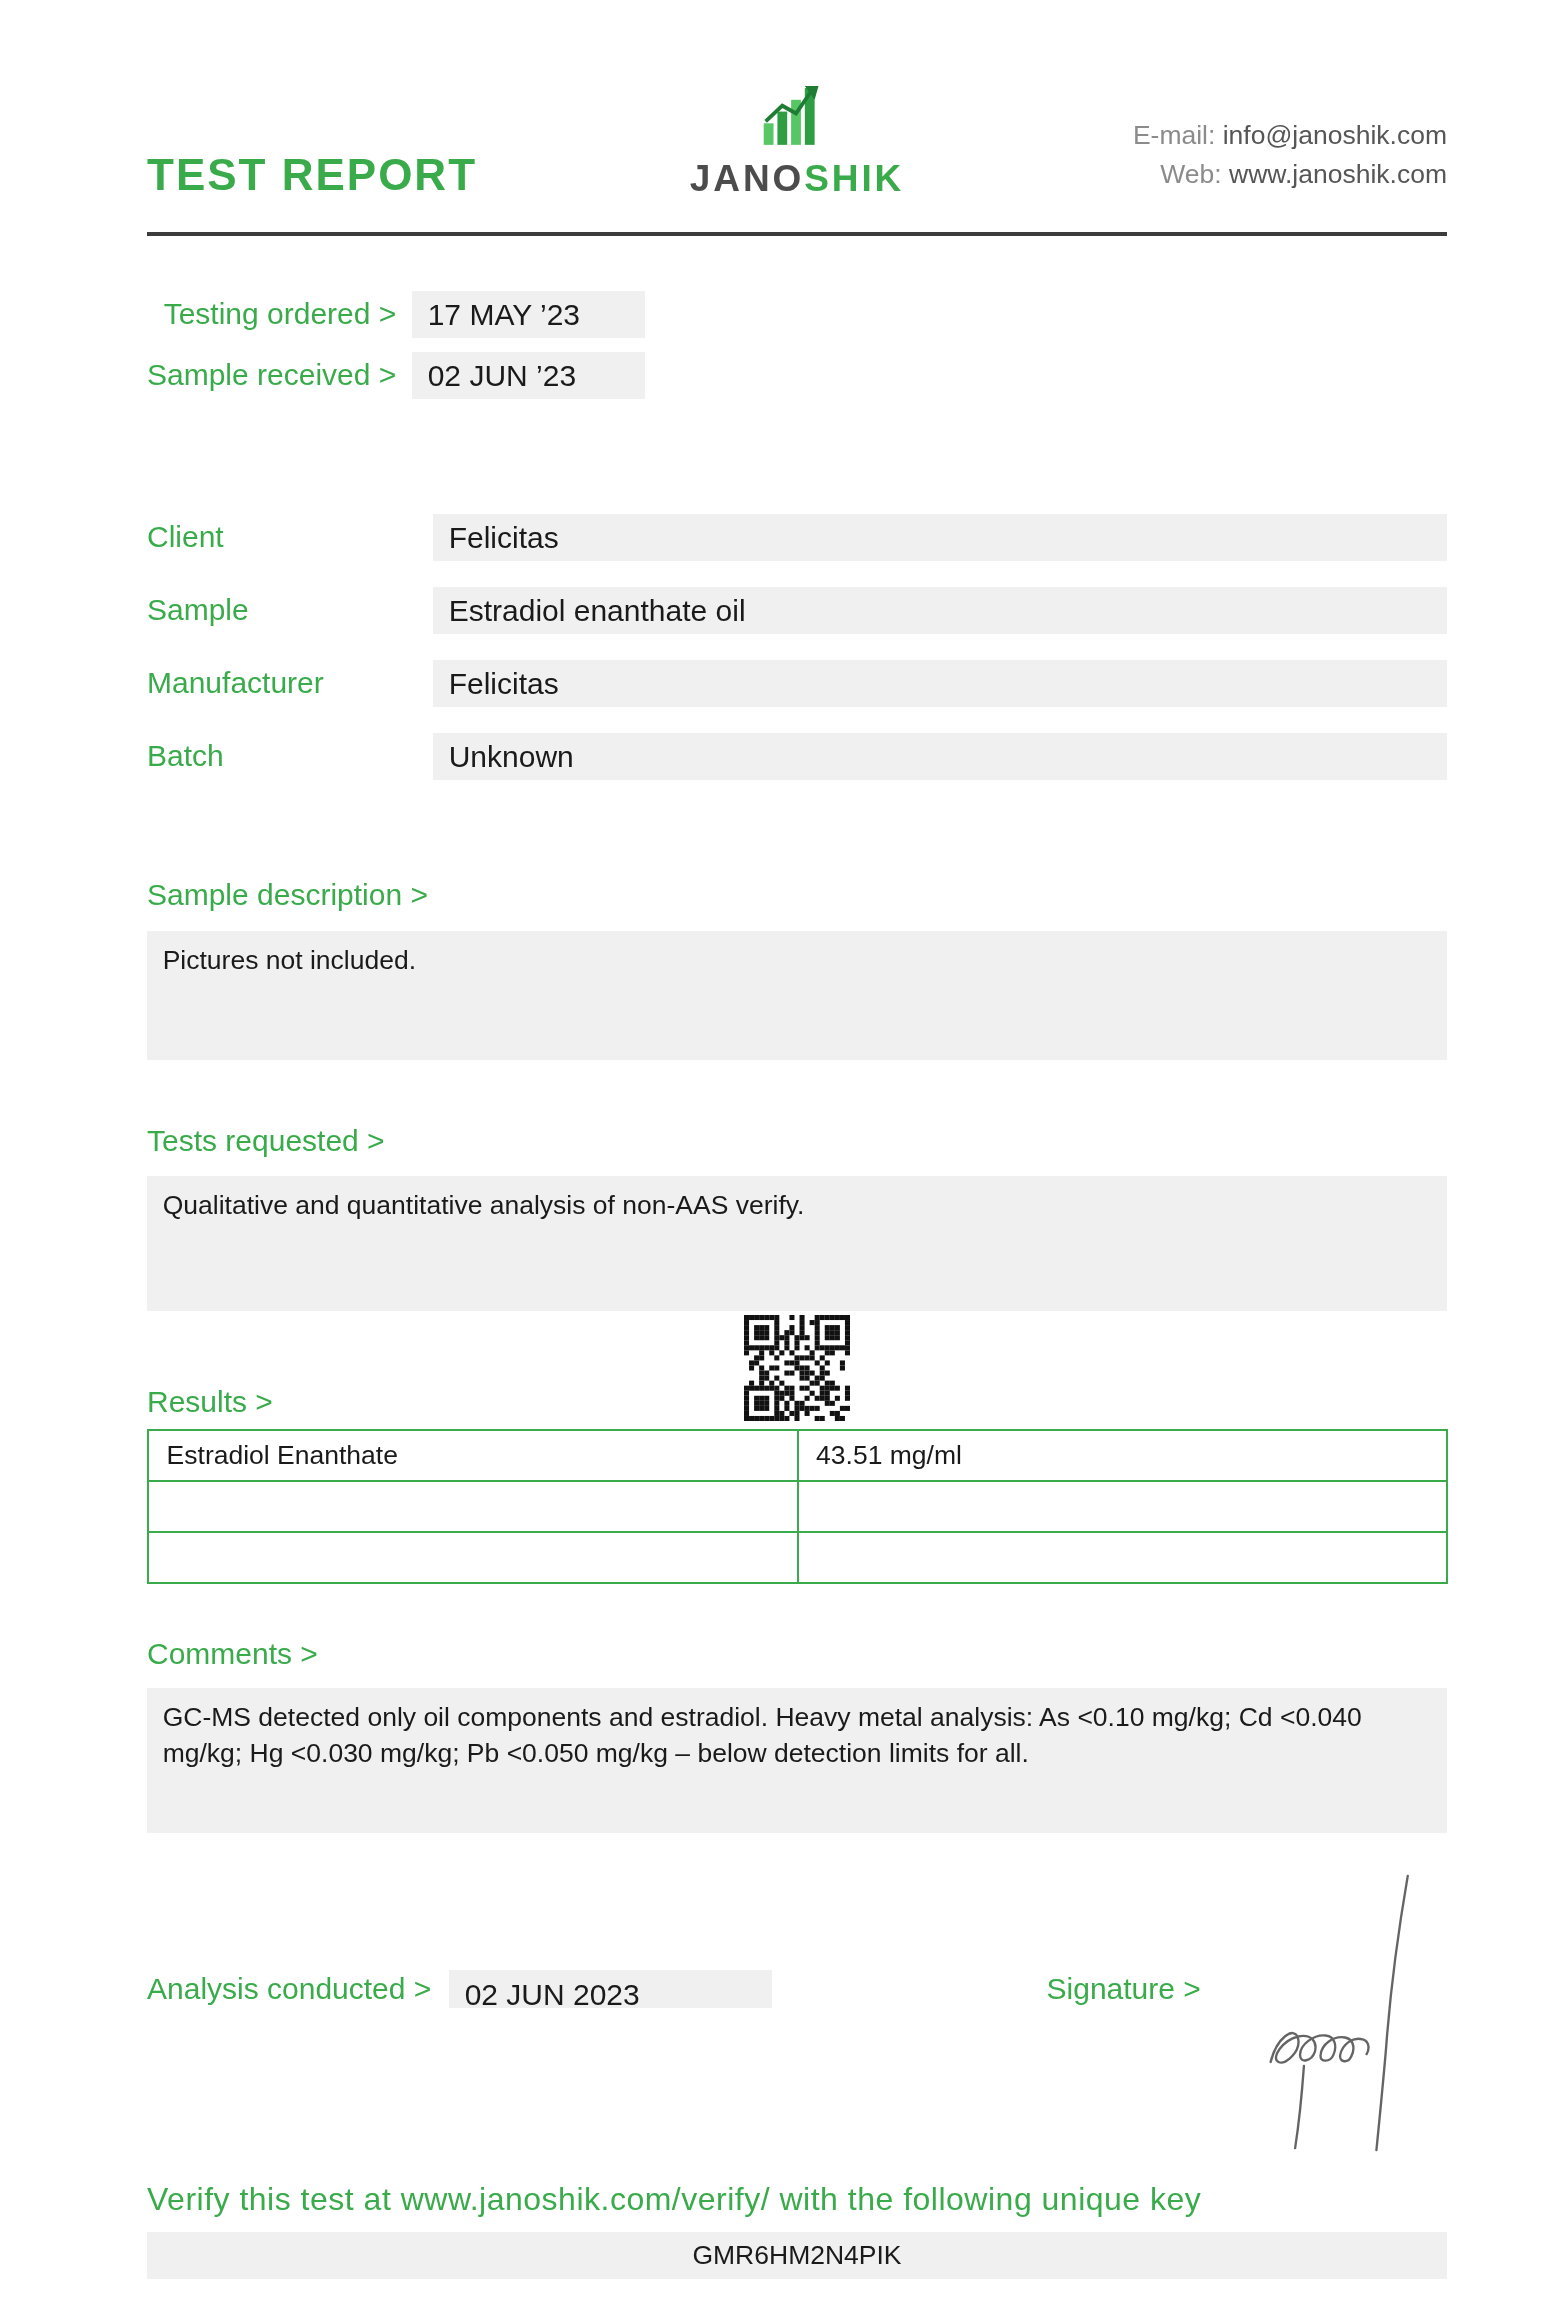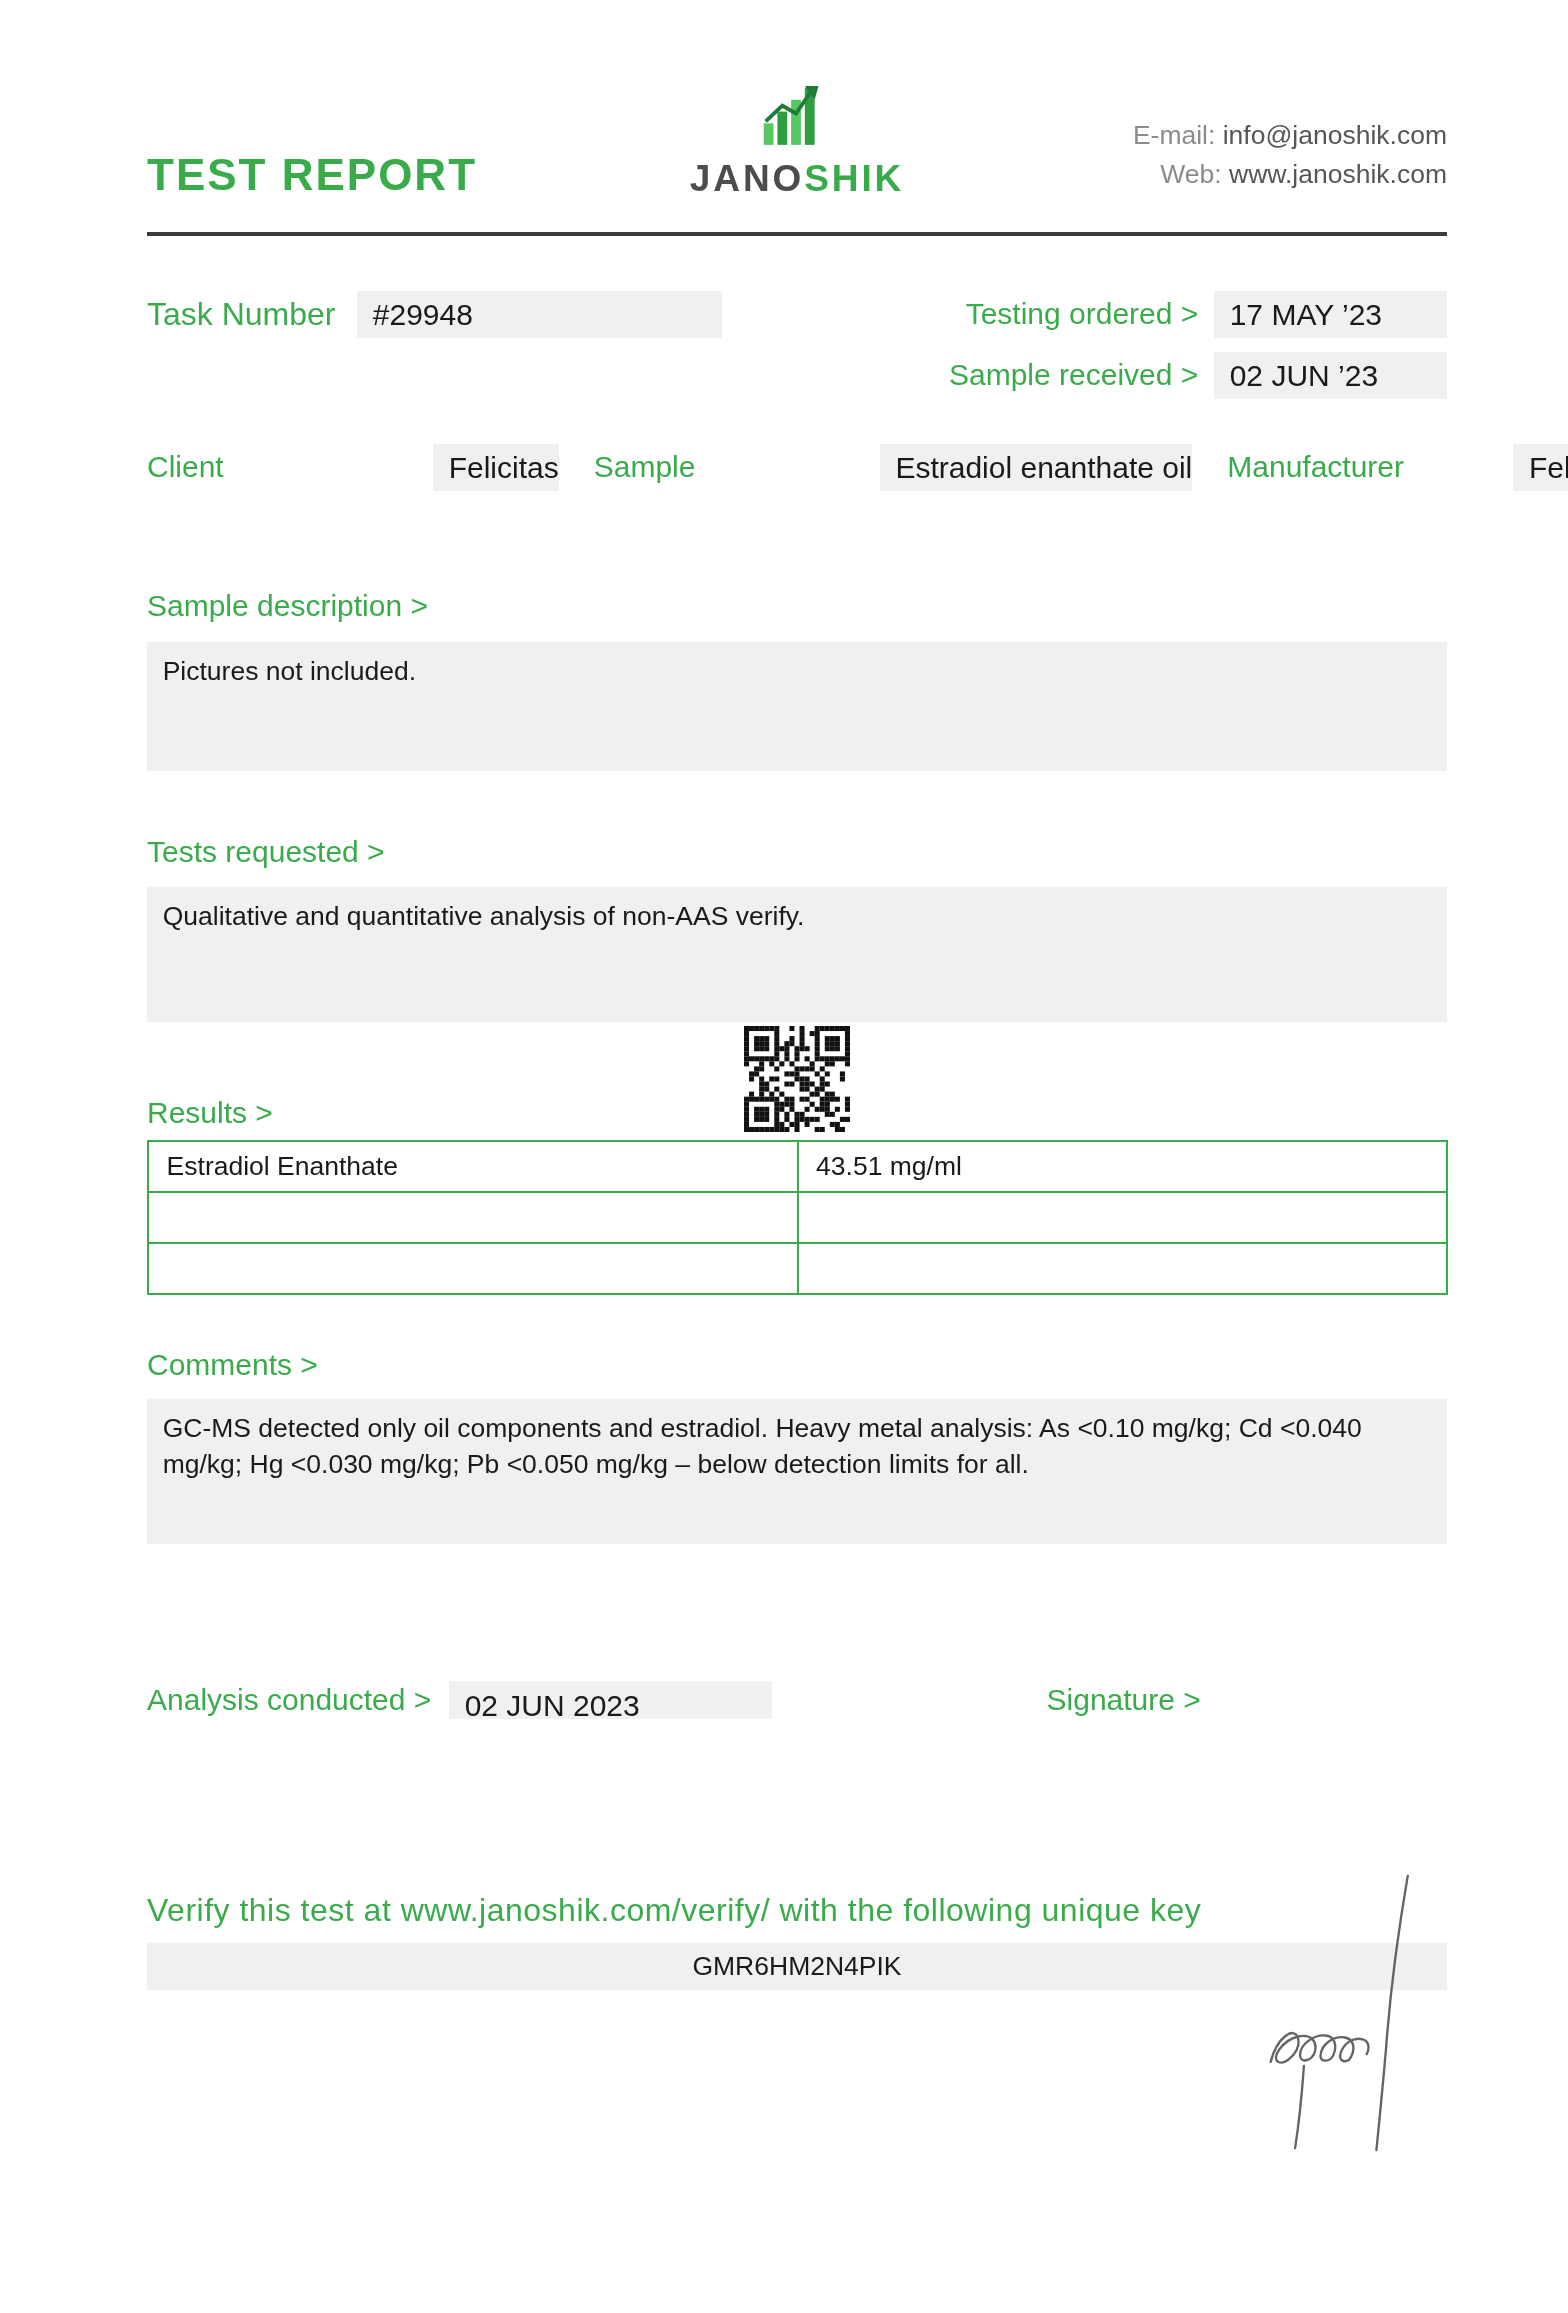--- a/index.html
+++ b/index.html
@@ -84,21 +84,21 @@
     color:var(--dark);
     white-space:nowrap;
     overflow:hidden;
   }
   .task-value{ width:365px; }
   .task-right{ display:flex; flex-direction:column; gap:13.7px; align-items:flex-end; }
   .date-row{ display:flex; align-items:center; gap:15.7px; }
   .date-box{ width:233px; }
 
   
-  .info{ margin-top:45px; display:flex; flex-direction:row; gap:35px; }
+  .info{ margin-top:115px; display:flex; flex-direction:column; gap:26px; }
   .info-row{ display:flex; align-items:center; }
   .info-row .green-label{ width:286px; flex:0 0 286px; }
   .info-value{ flex:1; }
 
   
   .sec-heading{
     color:var(--green);
     font-size:30px;
     font-weight:400;
   }
@@ -195,24 +195,20 @@
 
     <div class="contacts">
       <div><span class="c-label">E-mail:</span> <span class="c-value">info@janoshik.com</span></div>
       <div><span class="c-label">Web:</span> <span class="c-value">www.janoshik.com</span></div>
     </div>
   </header>
 
   <div class="divider inner"></div>
 
   <section class="task-row inner">
-    <div class="task-left">
-      <span class="green-label">Task Number</span>
-      <div class="value-box task-value">#29948</div>
-    </div>
     <div class="task-right">
       <div class="date-row">
         <span class="green-label">Testing ordered &gt;</span>
         <div class="value-box date-box">17 MAY ’23</div>
       </div>
       <div class="date-row">
         <span class="green-label">Sample received &gt;</span>
         <div class="value-box date-box">02 JUN ’23</div>
       </div>
     </div>

